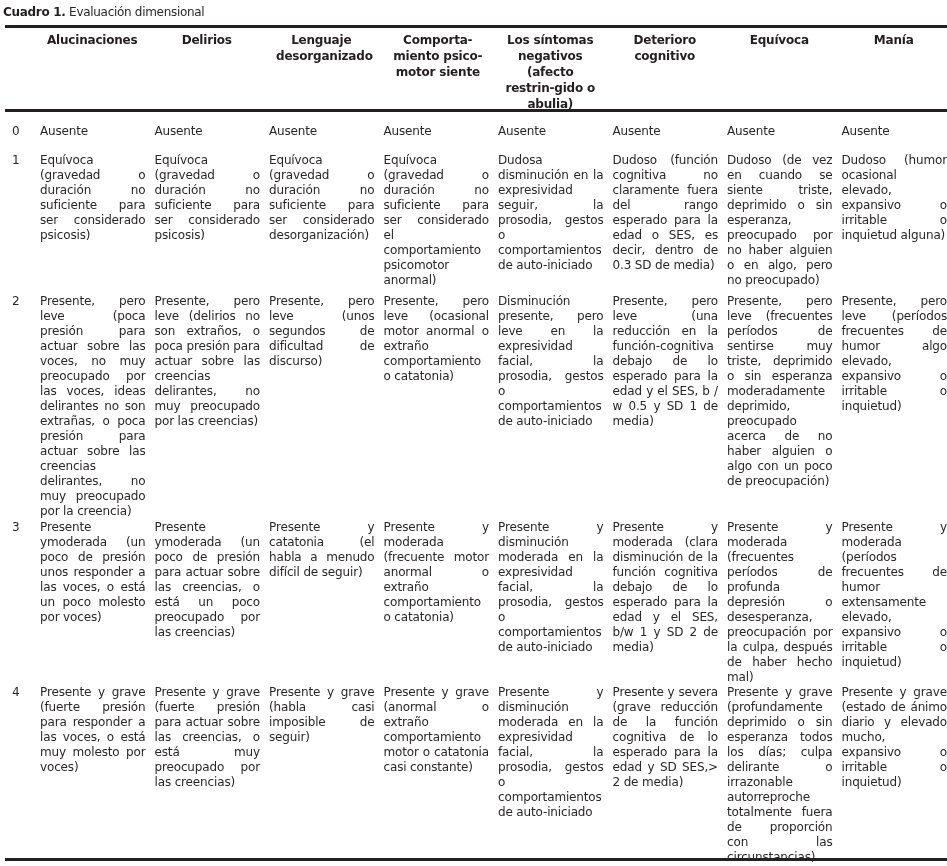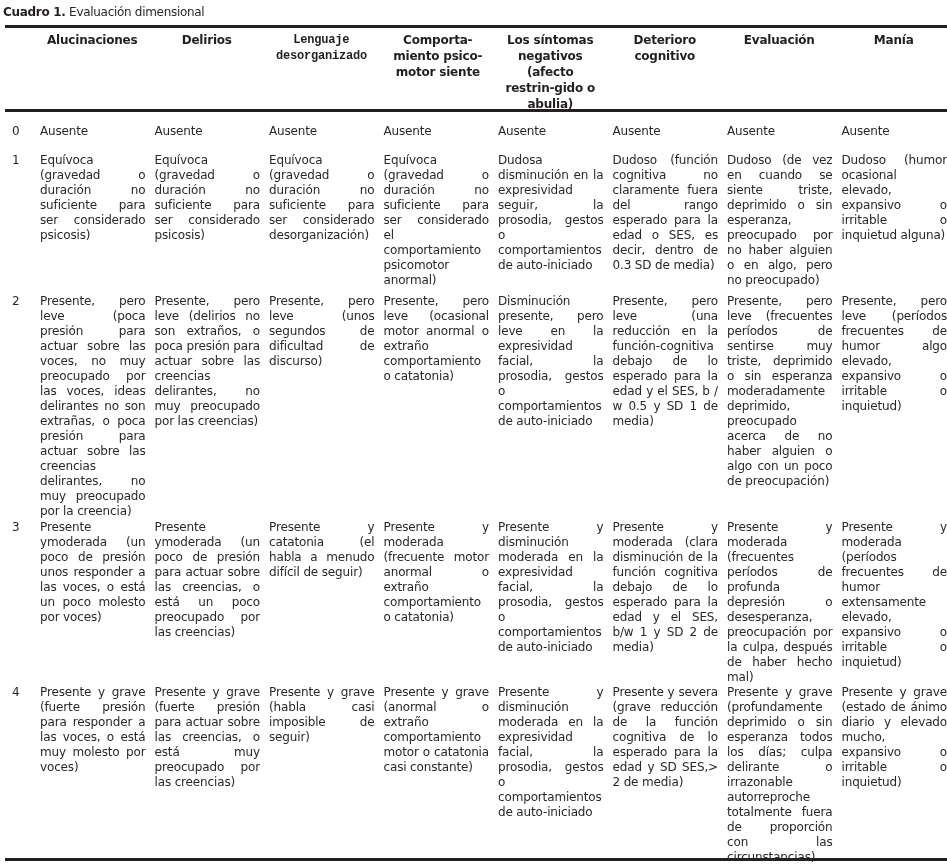--- a/index.html
+++ b/index.html
@@ -62,25 +62,25 @@
       <col class="c">
       <col class="c">
       <col class="c">
       <col class="c">
   </colgroup>
   <thead>
     <tr>
       <th></th>
       <th>Alucinaciones</th>
       <th>Delirios</th>
-      <th style="padding-left:12px;padding-right:12px;font-family:Liberation Mono, monospace;">Lenguaje desorganizado</th>
+      <th style="padding-left:12px;padding-right:12px;">Lenguaje desorganizado</th>
       <th style="padding-left:12px;padding-right:8px;">Comporta-miento psico-motor siente</th>
       <th style="padding-left:10px;padding-right:10px;">Los síntomas negativos (afecto restrin-gido o abulia)</th>
       <th style="padding-left:20px;padding-right:20px;">Deterioro cognitivo</th>
-      <th>Evaluación</th>
+      <th>Equívoca</th>
       <th>Manía</th>
     </tr>
   </thead>
   <tbody>
     <tr class="spacer">
         <td colspan="9"></td>
       </tr>
     <tr class="r0">
       <td class="lvl">0</td>
       <td>Ausente</td>

